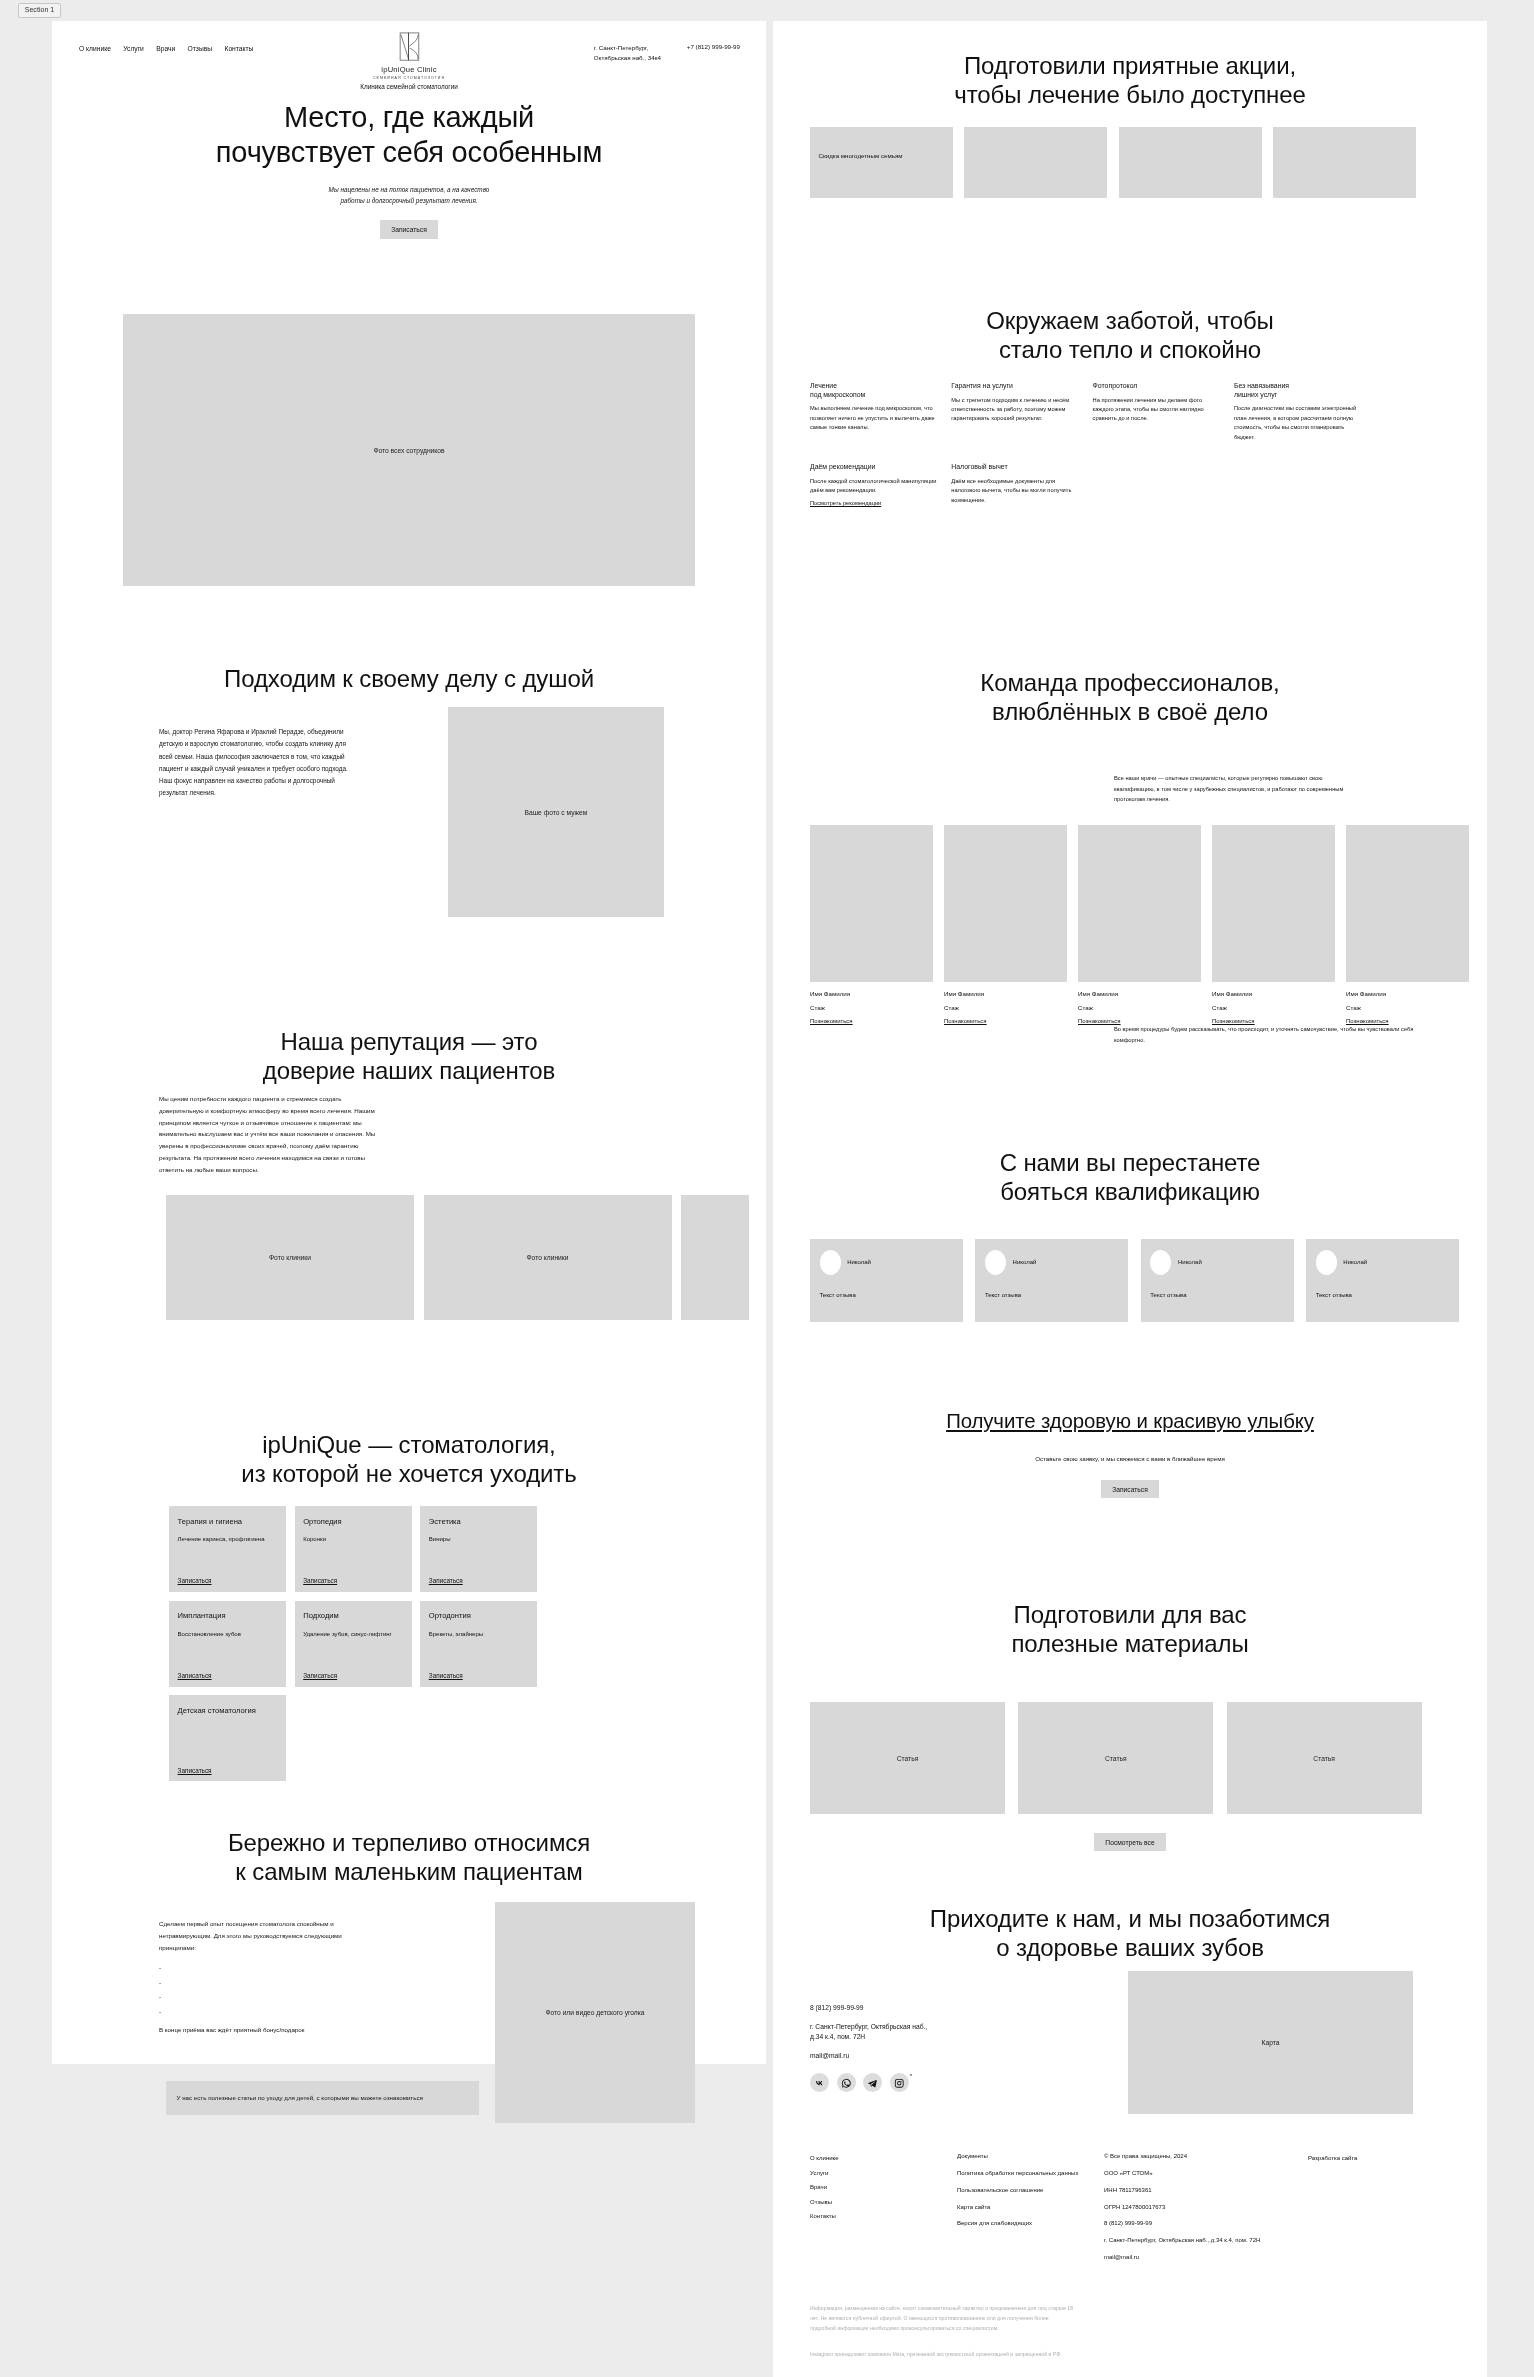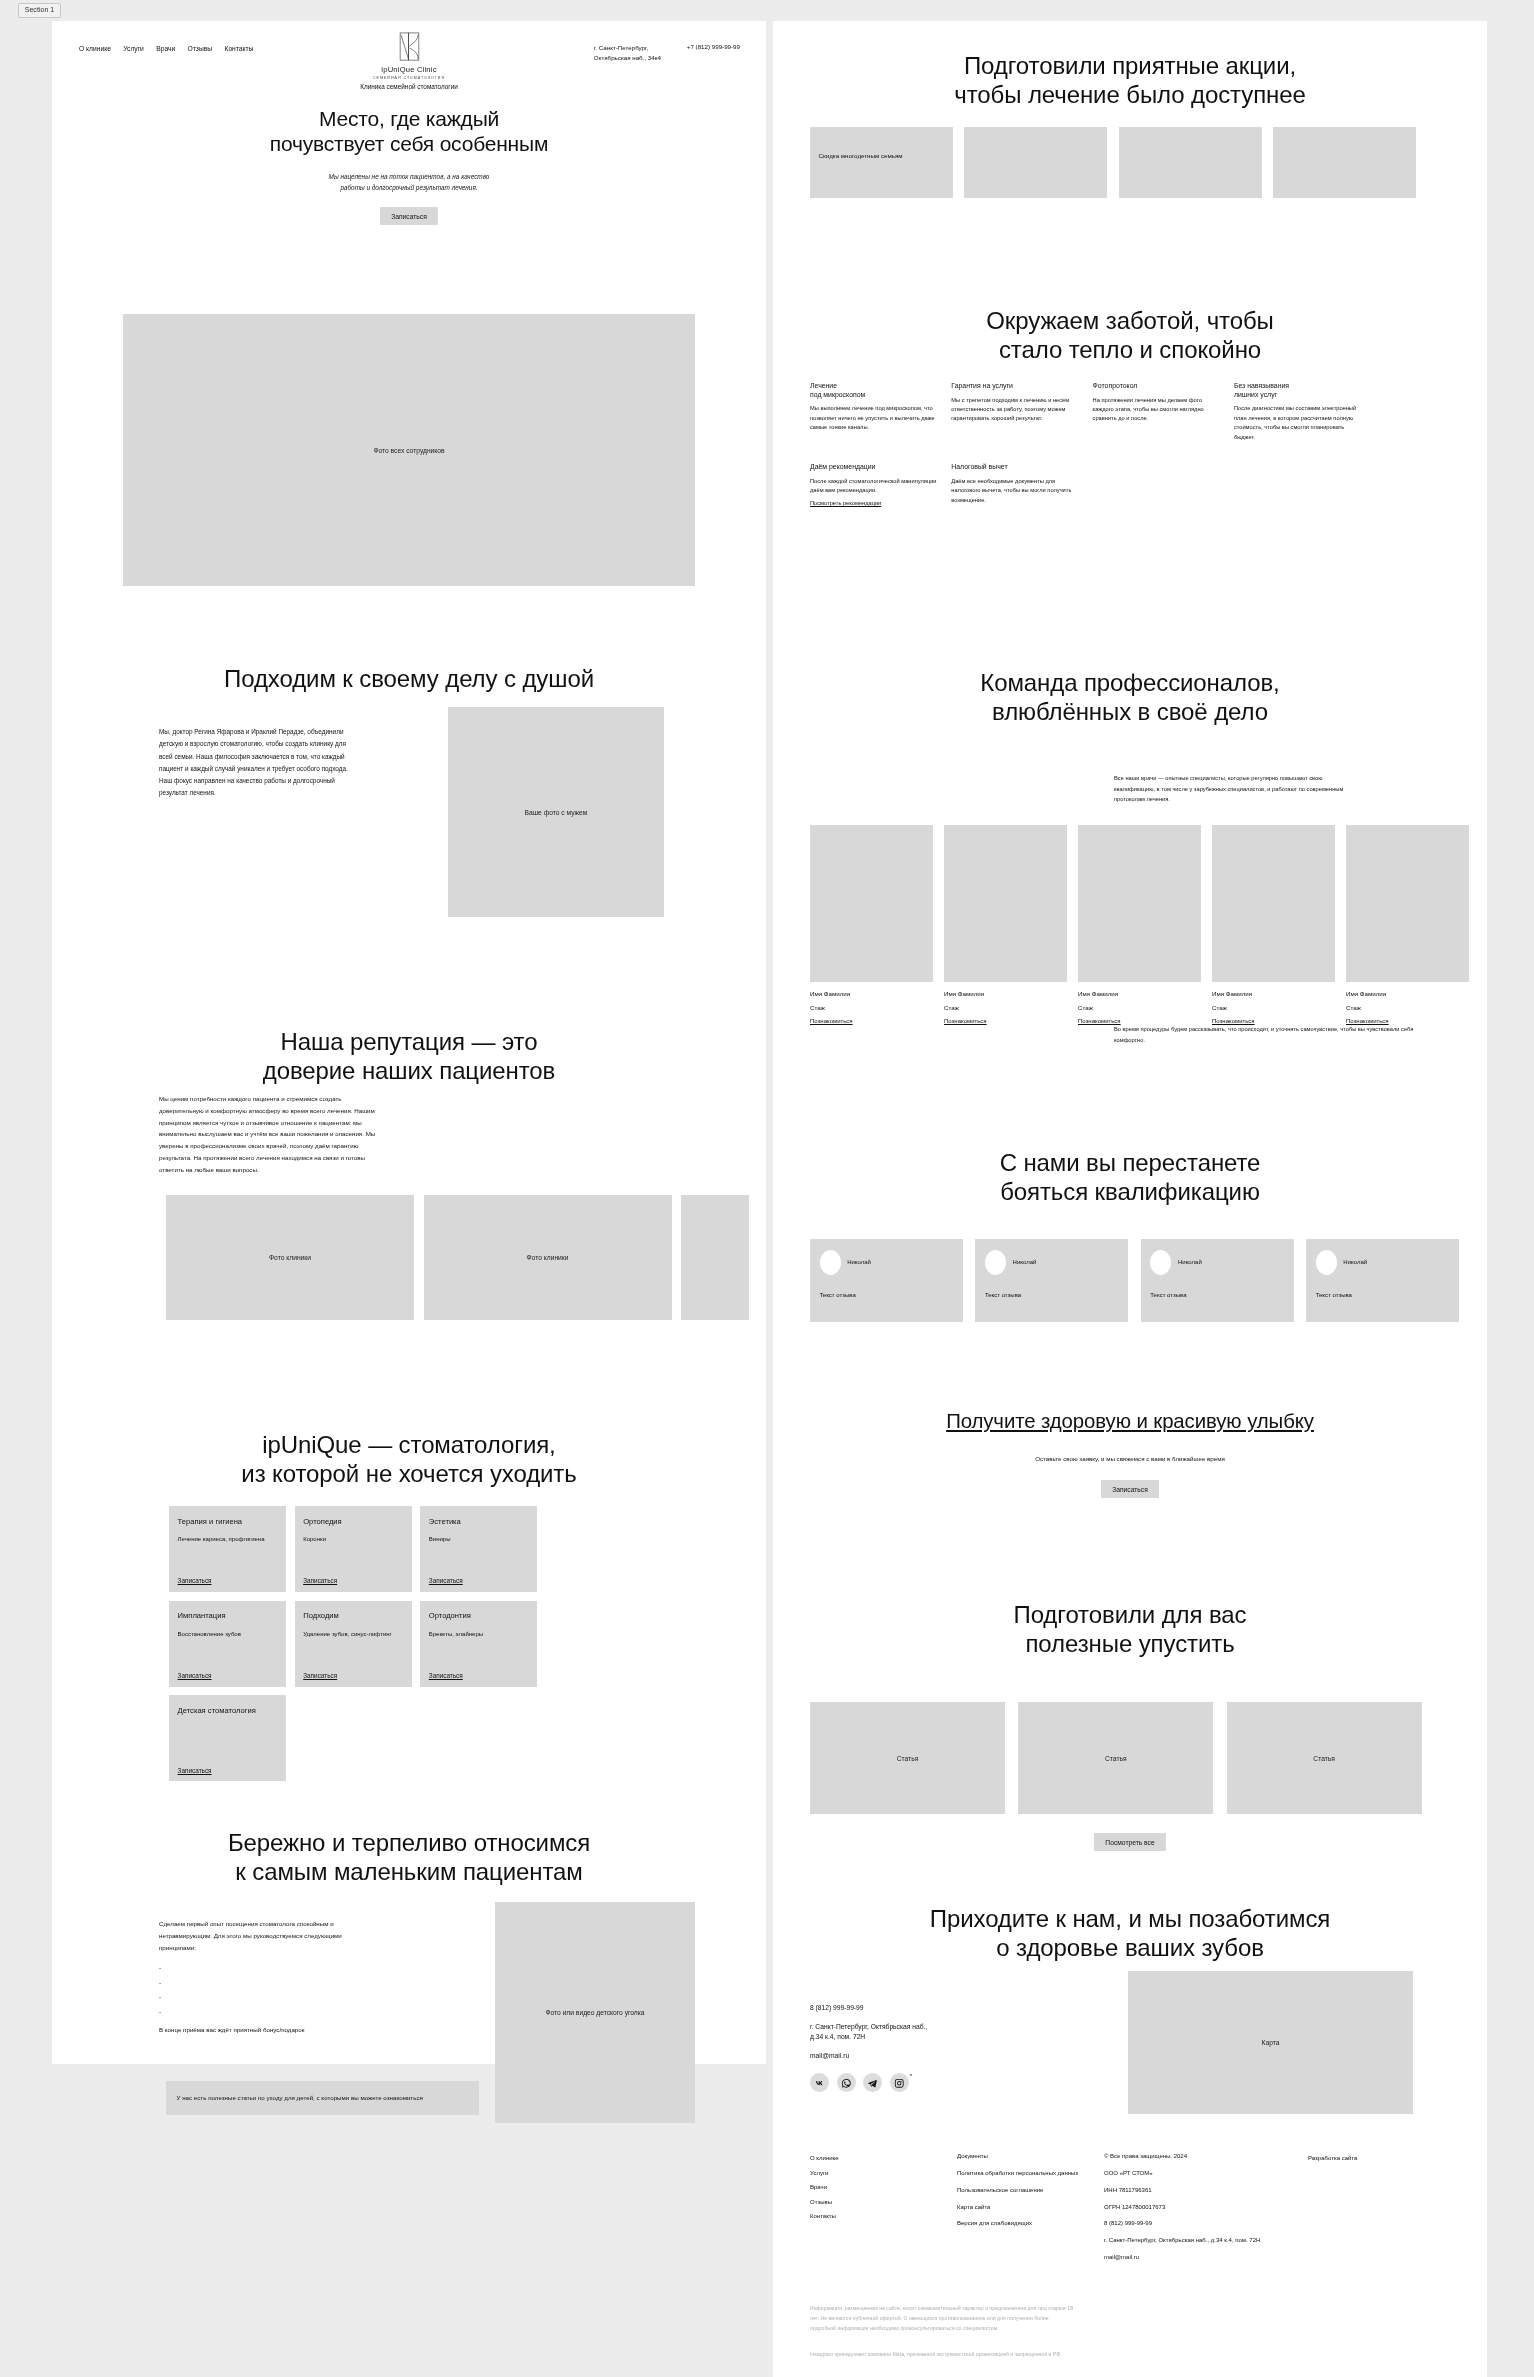--- a/index.html
+++ b/index.html
@@ -57,21 +57,21 @@
   .logo-mark { width: 25px; height: 30px; margin: 0 auto 3.8px; }
   .logo-name { font-size: 7.6px; letter-spacing: 0.2px; color: #222; }
   .logo-sub  { font-size: 3.6px; letter-spacing: 1px; color: #444; margin-top: 1.4px; }
   .header-contacts { position: absolute; right: 26px; top: 22px; display: flex; gap: 26px; align-items: flex-start; }
   .header-addr { font-size: 6.2px; line-height: 1.55; color: #111; text-align: left; }
   .header-phone { font-size: 6.2px; color: #111; white-space: nowrap; }
 
   
   .hero { position: absolute; left: 0; top: 62px; width: 100%; text-align: center; }
   .hero-eyebrow { font-size: 6.4px; color: #111; }
-  .hero-title { font-size: 21px; font-weight: 400; line-height: 1.2; margin-top: 16px; letter-spacing: -0.2px; }
+  .hero-title { font-size: 29px; font-weight: 400; line-height: 1.2; margin-top: 10px; letter-spacing: -0.2px; }
   .hero-sub { font-size: 6.4px; line-height: 1.8; margin-top: 14.3px; font-style: italic; color: #141414; }
   .hero-btn { margin-top: 13.3px; }
   .hero-photo { position: absolute; left: 71px; top: 293px; width: 572px; height: 272px; }
 
   
   .soul { position: absolute; left: 0; top: 643px; width: 100%; }
   .soul h2 { }
   .soul-body { position: absolute; left: 107px; top: 62px; width: 200px; }
   .soul-photo { position: absolute; left: 396px; top: 43px; width: 216px; height: 210px; }
 
@@ -440,21 +440,21 @@
 
     <div class="cta">
       <h2 class="section-title">Получите здоровую и красивую улыбку</h2>
       <p>Оставьте свою заявку, и мы свяжемся с вами в ближайшее время</p>
       <button class="btn">Записаться</button>
     </div>
 
     <div class="articles">
       <h2 class="section-title">
         <span>Подготовили для вас</span><br>
-        <span>полезные упустить</span>
+        <span>полезные материалы</span>
       </h2>
       <div class="art-grid">
         <div class="ph ph-label">Статья</div>
         <div class="ph ph-label">Статья</div>
         <div class="ph ph-label">Статья</div>
       </div>
       <div class="art-btn-wrap">
         <button class="btn">Посмотреть все</button>
       </div>
     </div>

